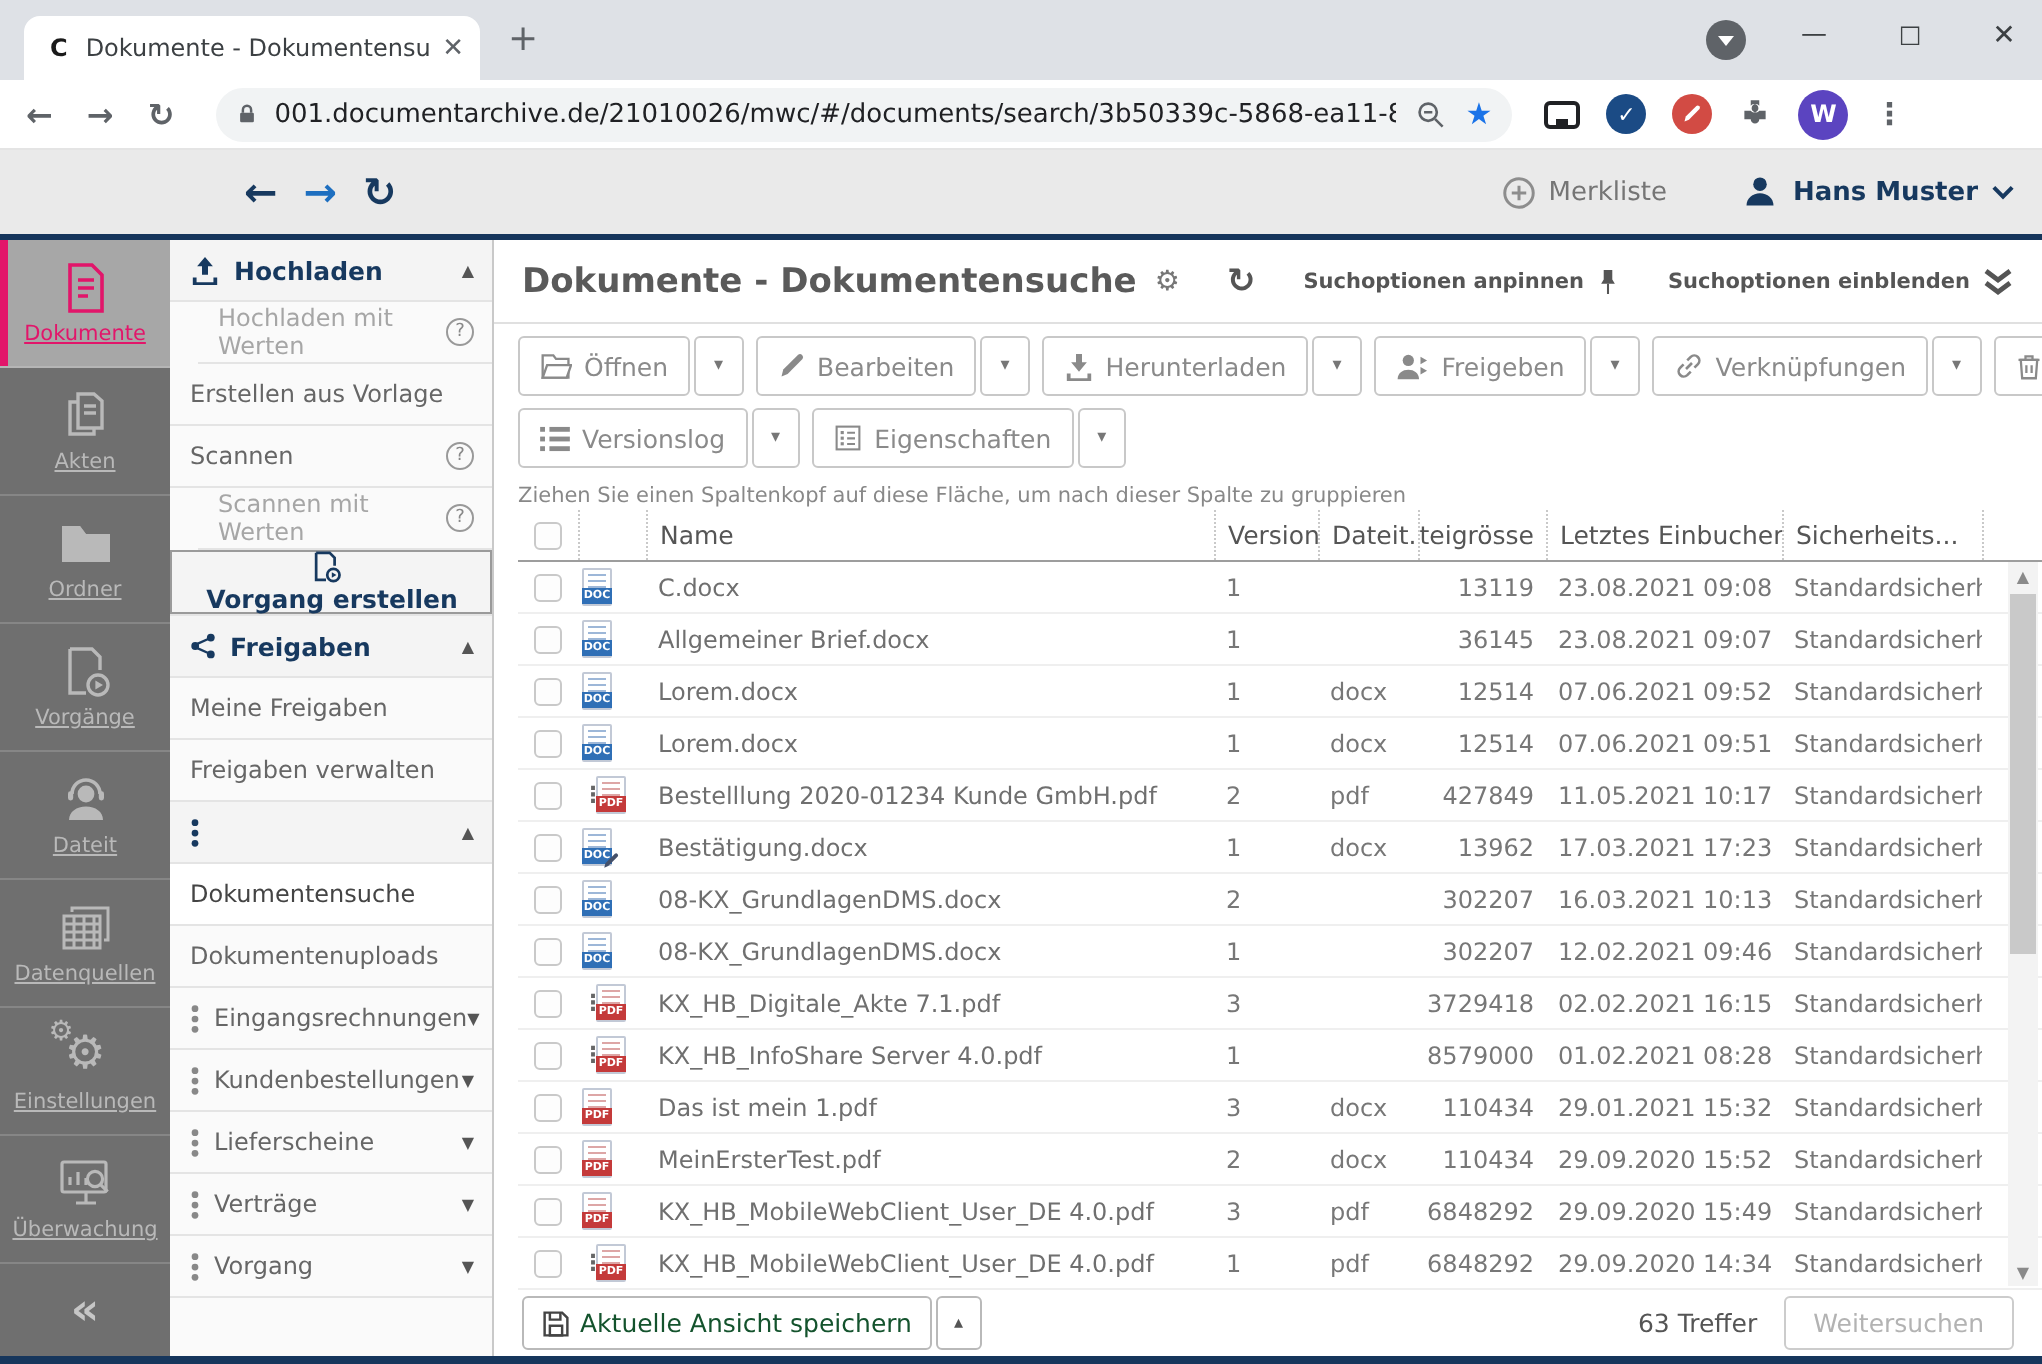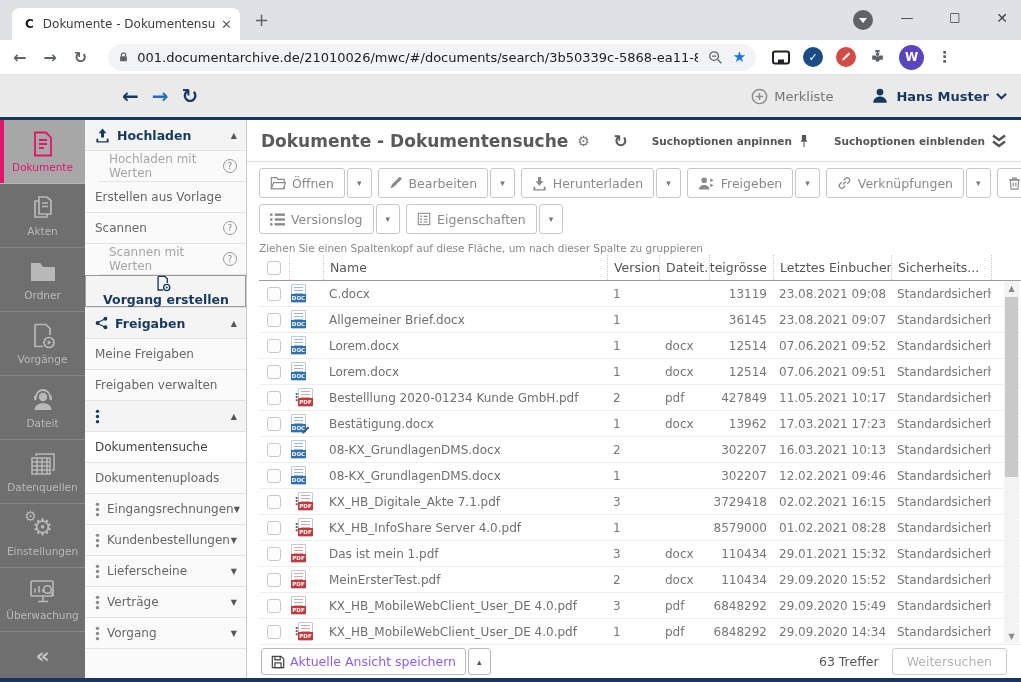--- a/index.html
+++ b/index.html
@@ -52,21 +52,21 @@
   .userbox .ic { display:flex; color:#17395f; }
   .navybar-top { position:absolute; left:0; top:117px; width:100%; height:3px; background:#16365c; }
   .navybar-bot { position:absolute; left:0; bottom:0; width:100%; height:4px; background:#16365c; }
 
   
   .snav { position:absolute; left:0; top:120px; width:85px; height:558px; background:#6f6f6f;
           display:flex; flex-direction:column; }
   .snav-item { flex:1; display:flex; flex-direction:column; align-items:center; justify-content:center;
                gap:4px; border-bottom:1px solid rgba(255,255,255,.16); color:#b9b9b9; position:relative; }
   .snav-item .ic { display:flex; height:27px; align-items:center; }
-  .snav-label { font-size:10.5px; }
+  .snav-label { font-size:10.5px;text-decoration:underline; }
   .snav-item.active { background:#a7a7a7; color:#e2156a; }
   .snav-item.active::before { content:''; position:absolute; left:0; top:0; bottom:0; width:4px; background:#e2156a; }
   .snav-collapse { height:46px; display:flex; align-items:center; justify-content:center;
                    color:#c6c6c6; font-size:22px; font-weight:bold; }
   .gear2 { position:relative; font-style:normal; }
   .gear2 b { font-size:23px; font-weight:normal; line-height:27px; }
   .gear2 i { position:absolute; left:-8px; top:-6px; font-size:14px; font-style:normal; }
 
   
   .smenu { position:absolute; left:85px; top:120px; width:162px; height:558px; background:#fafafa;
@@ -136,21 +136,21 @@
   .ficon.pdf b { background:#c43a3a; }
   .ficon .pen { position:absolute; right:-5px; bottom:-3px; color:#44506a; display:flex; }
 
   .sbar { position:absolute; right:2px; top:0; bottom:2px; width:15px; background:#f3f3f3; }
   .sbar .sa { position:absolute; left:0; width:15px; height:14px; color:#8a8a8a; font-size:8px;
               display:flex; align-items:center; justify-content:center; }
   .sbar .sa.up { top:0; } .sbar .sa.dn { bottom:0; }
   .sbar .thumb { position:absolute; left:1px; top:16px; width:13px; height:180px; background:#c9c9c9; }
 
   .m-footer { flex:0 0 33px; display:flex; align-items:center; padding:0 14px; }
-  .fb { height:27px; border:1px solid #b9b9b9; border-radius:3px; background:#fff; color:#8b5cf6;
+  .fb { height:27px; border:1px solid #b9b9b9; border-radius:3px; background:#fff; color:#14532d;
         font-size:12.5px; display:flex; align-items:center; gap:5px; padding:0 9px; font-family:inherit; }
   .fb .ic { display:flex; color:#444; }
   .fb.caret { padding:0 8px; font-size:9px; color:#555; margin-left:2px; }
   .count { margin-left:auto; font-size:12.5px; color:#555; margin-right:13px; }
   .next { height:27px; border:1px solid #ccc; border-radius:3px; color:#b3b3b3; font-size:12.5px;
           padding:0 14px; background:#fff; font-family:inherit; }
 </style>
 </head>
 <body>
 

